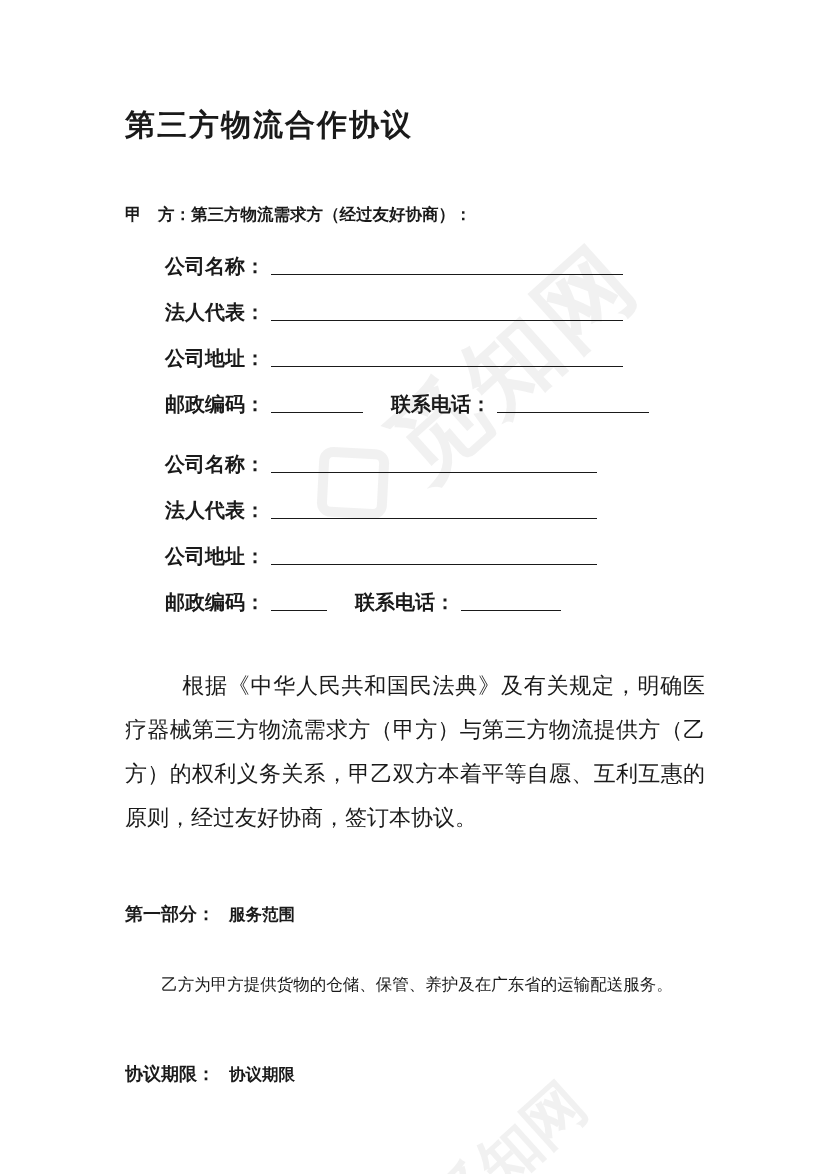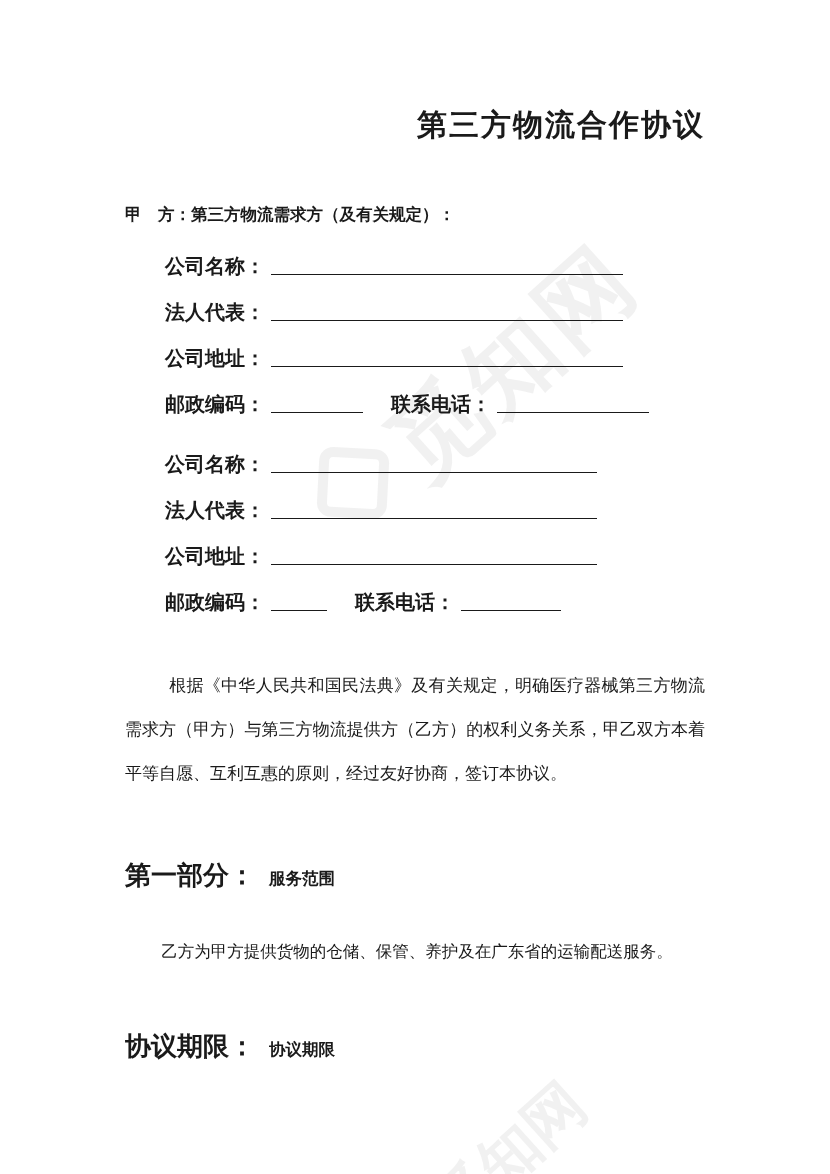--- a/index.html
+++ b/index.html
@@ -46,21 +46,21 @@
   }
   .watermark.bottom {
     left: 420px;
     top: 1115px;
     font-size: 60px;
     transform: rotate(-42deg);
   }
   .content { position: relative; z-index: 1; }
 
   h1.doc-title {
-    text-align: right;
+    text-align: left;
     font-family: "Liberation Sans", "DejaVu Sans", sans-serif;
     font-weight: bold;
     font-size: 30px;
     letter-spacing: 2px;
     margin-bottom: 58px;
   }
   .party-heading {
     font-family: "Liberation Sans", "DejaVu Sans", sans-serif;
     font-weight: bold;
     font-size: 16.5px;
@@ -88,33 +88,33 @@
   .blank.a-tel   { width: 152px; }
   .blank.b-zip   { width: 56px;  }
   .blank.b-tel   { width: 100px; }
   .gap { display: inline-block; width: 28px; }
 
   .party-block { margin-bottom: 14px; }
   .party-block.second { margin-top: 40px; }
 
   .preamble {
     margin-top: 52px;
-    font-size: 17px;
+    font-size: 22px;
     line-height: 44px;
     text-align: justify;
     text-indent: 2.6em;
     font-family: "Liberation Serif", "DejaVu Serif", serif;
   }
 
   .section-heading {
     margin-top: 62px;
     font-family: "Liberation Sans", "DejaVu Sans", sans-serif;
     font-weight: bold;
   }
-  .section-heading .sec-num   { font-size: 26px; margin-right: 14px; }
+  .section-heading .sec-num   { font-size: 18px; margin-right: 14px; }
   .section-heading .sec-title { font-size: 16.5px; text-align: center; }
 
   .section-body {
     margin-top: 44px;
     font-size: 16.5px;
     line-height: 30px;
     text-indent: 2.2em;
     font-family: "Liberation Serif", "DejaVu Serif", serif;
   }
 </style>
@@ -128,21 +128,21 @@
   </div>
   <div class="watermark bottom">
     <span>觅知网</span>
   </div>
 
   <div class="content">
 
     <h1 class="doc-title">第三方物流合作协议</h1>
 
     <div class="party-block">
-      <div class="party-heading">甲　方：第三方物流需求方（及有关规定）：</div>
+      <div class="party-heading">甲　方：第三方物流需求方（经过友好协商）：</div>
 
       <div class="field-row">
         <span>公司名称：</span><span class="blank a-long"></span>
       </div>
 
       <div class="field-row">
         <span>法人代表：</span><span class="blank a-long"></span>
       </div>
 
       <div class="field-row">

